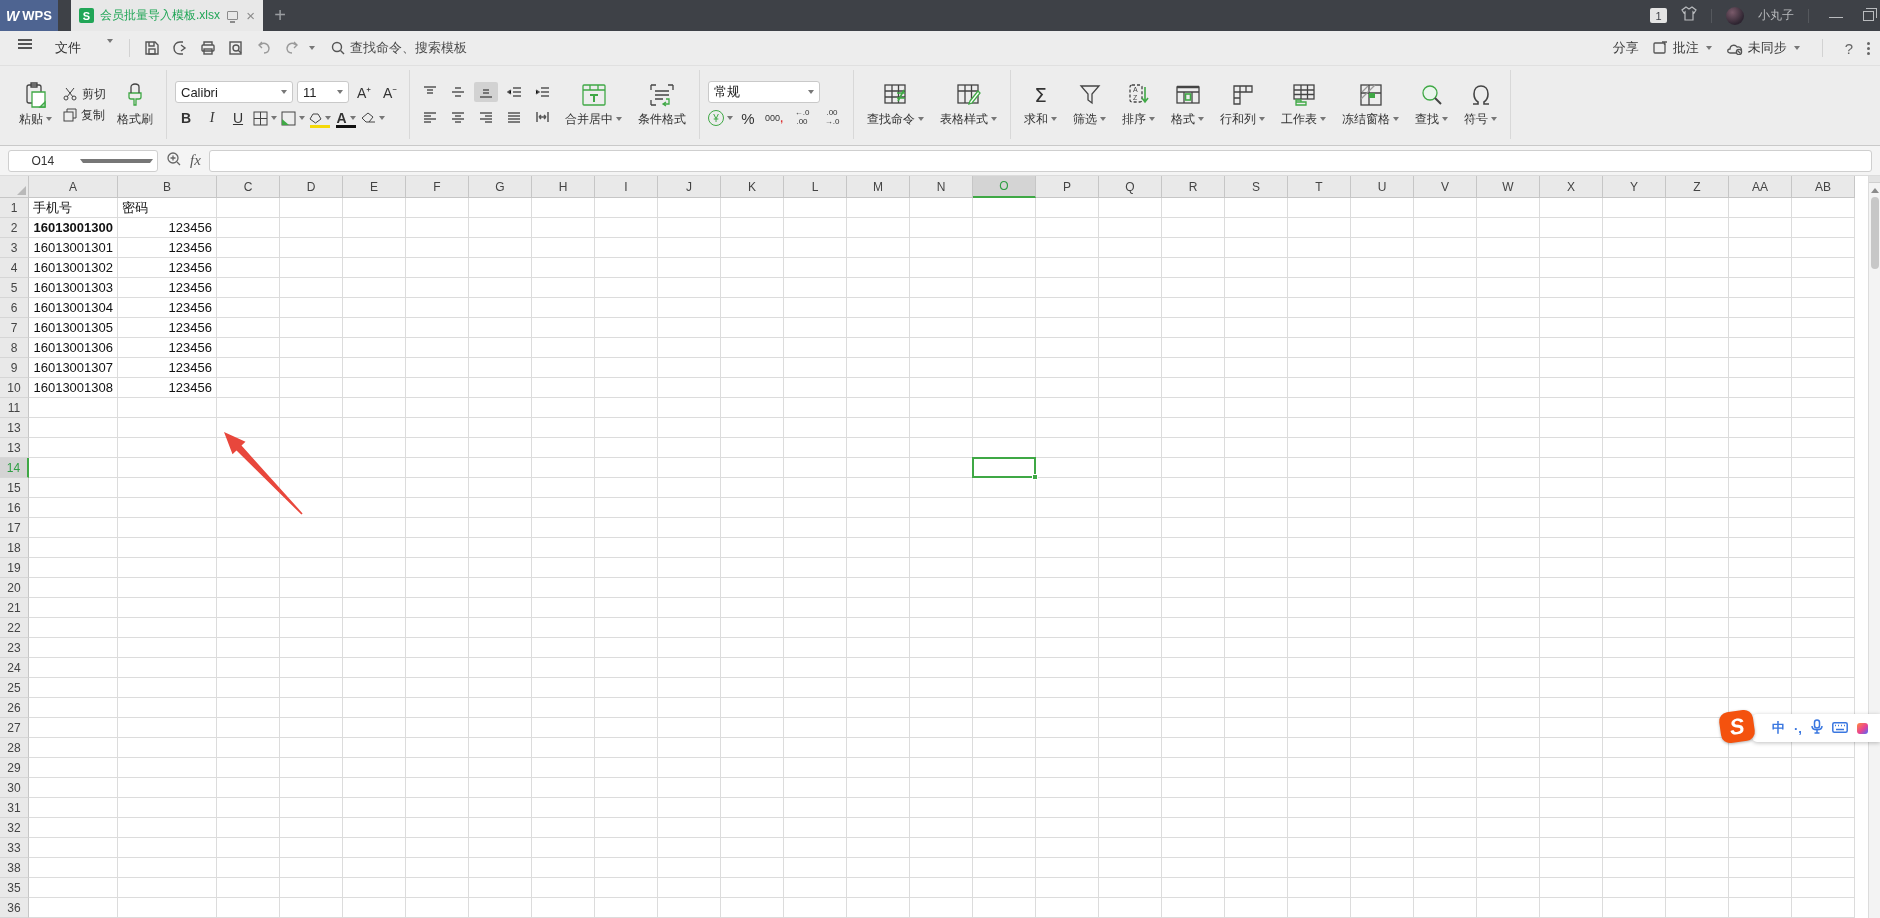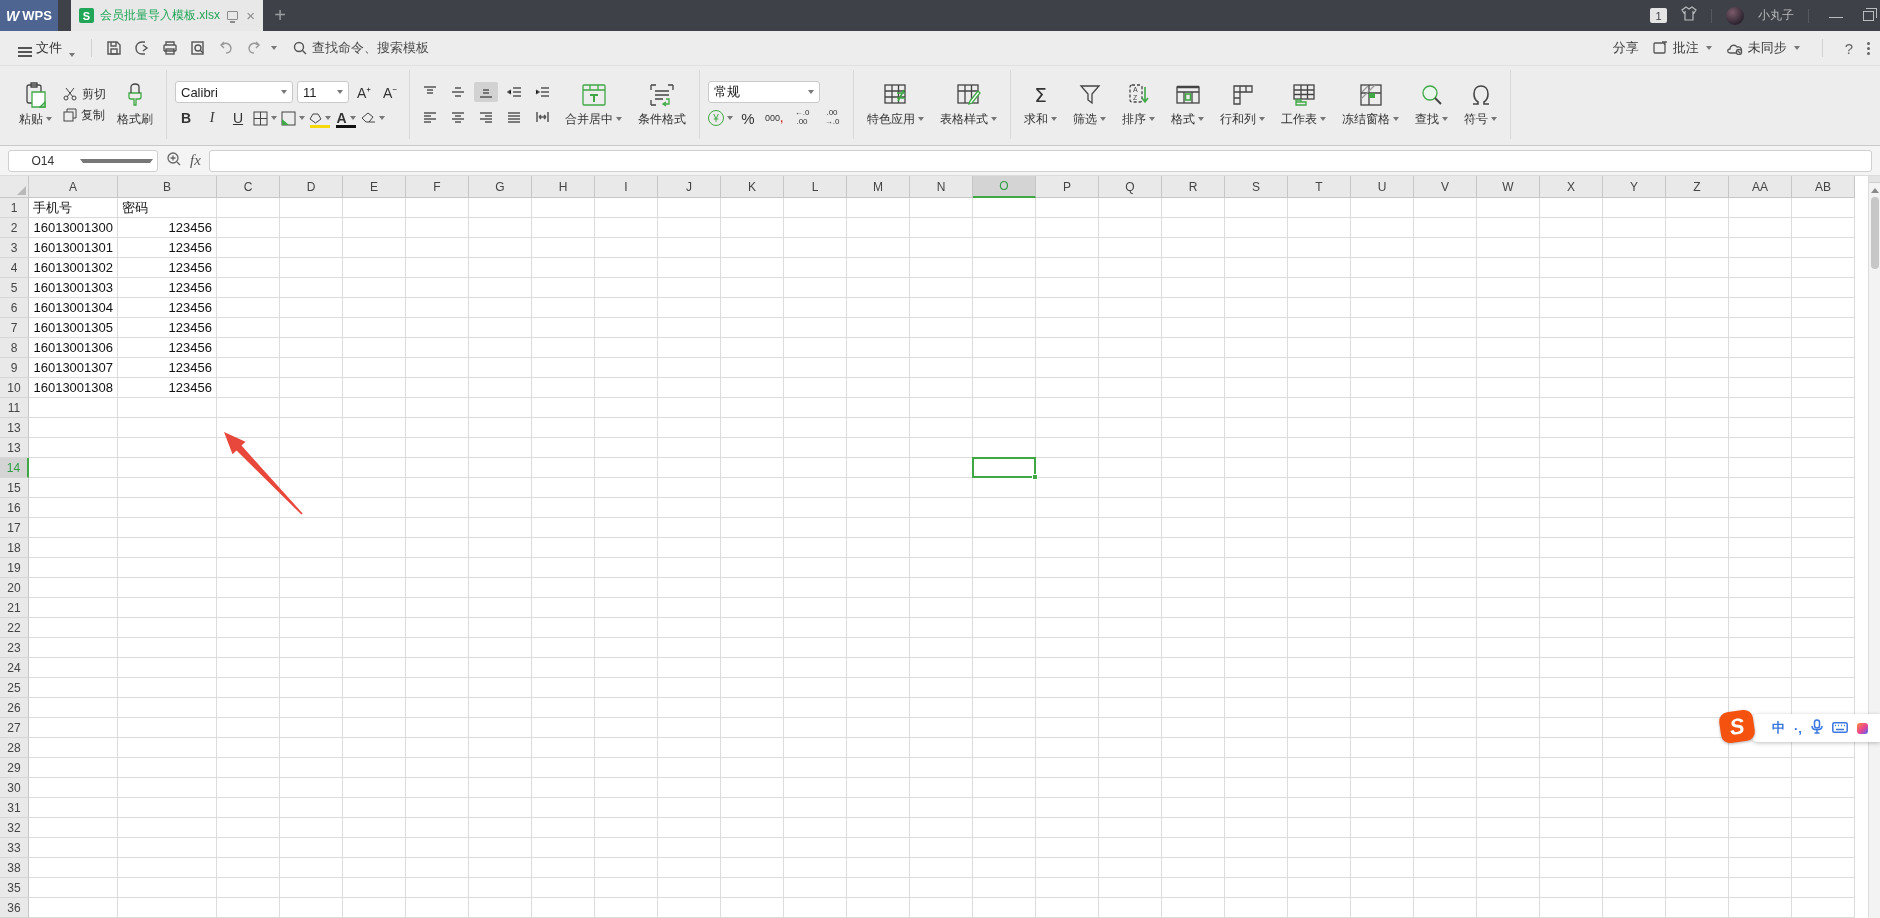--- a/index.html
+++ b/index.html
@@ -19,21 +19,21 @@
   .tb-right{margin-left:auto;display:flex;align-items:center;gap:14px;padding-right:6px;}
   .msg-badge{min-width:17px;height:15px;background:#e4e4e4;color:#3e4147;font-size:11px;border-radius:2px;display:flex;align-items:center;justify-content:center;padding:0 3px;}
   .tb-sep{width:1px;height:14px;background:#55585d;}
   .avatar{width:18px;height:18px;border-radius:50%;background:radial-gradient(circle at 35% 30%,#7a5a6a,#2e2531 70%);}
   .username{font-size:12px;color:#b9bbbe;}
   .win-min{width:26px;text-align:center;color:#b9bbbe;font-size:14px;}
   .win-max{width:11px;height:10px;border:1.5px solid #b9bbbe;position:relative;}
   .win-max:before{content:"";position:absolute;top:-4px;left:2px;width:10px;height:9px;border:1.5px solid #b9bbbe;border-bottom:none;border-left:none;}
   
   .menubar{height:35px;background:#ededed;display:flex;align-items:center;font-size:13px;color:#333;padding:0 10px;border-bottom:1px solid #e0e0e0;}
-  .file-menu{display:flex;align-items:flex-end;gap:4px;padding:0 8px;}
+  .file-menu{display:flex;align-items:flex-start;gap:23px;padding:0 8px;}
   .hamburger{width:14px;height:10px;border-top:2px solid #555;border-bottom:2px solid #555;position:relative;}
   .hamburger:after{content:"";position:absolute;top:2px;left:0;right:0;height:2px;background:#555;}
   .mb-sep{width:1px;height:18px;background:#d2d2d2;margin:0 8px;}
   .qicon{width:24px;height:22px;display:flex;align-items:center;justify-content:center;margin:0 2px;}
   .qicon svg{stroke:#555;fill:none;stroke-width:1.4;}
   .mtab{padding:4px 13px;margin:0 2px;border-radius:13px;cursor:default;white-space:nowrap;}
   .mtab.active{background:#42a94c;color:#fff;}
   .menu-search{display:flex;align-items:center;gap:5px;color:#4a4a4a;margin-left:16px;}
   .mb-right{margin-left:auto;display:flex;align-items:center;gap:14px;color:#3a3a3a;}
   .mb-item{display:flex;align-items:center;gap:4px;white-space:nowrap;}
@@ -410,21 +410,21 @@
 
   <div class="rgroup" id="ribbon-format-tools">
       <div class="bigbtn">
         <span class="ricon">
           <svg width="26" height="24" viewBox="0 0 26 24">
             <rect x="2" y="2" width="20" height="18" stroke="#444"></rect>
             <path d="M2 8 H22 M2 14 H22 M9 2 V20 M15.5 2 V20" stroke="#444"></path>
             <path d="M14 10 L22 10 M14 15 L22 15 M21 7 L15 18" stroke="#3fa845" stroke-width="1.6"></path>
           </svg>
         </span>
-        <span><span class="blabel">特色应用</span><span class="dd"></span></span>
+        <span><span class="blabel">查找命令</span><span class="dd"></span></span>
       </div>
       <div class="bigbtn">
         <span class="ricon">
           <svg width="26" height="24" viewBox="0 0 26 24">
             <rect x="2" y="2" width="20" height="18" stroke="#444"></rect>
             <path d="M2 8 H22 M9 2 V20 M15.5 2 V20" stroke="#444"></path>
             <path d="M14 18 L22 8 L24 10 L16 20 L13 21 Z" stroke="#3fa845" fill="#fff"></path>
           </svg>
         </span>
         <span><span class="blabel">表格样式</span><span class="dd"></span></span>
@@ -589,21 +589,21 @@
         <div class="cell txt" style="width: 63px;"></div>
         <div class="cell txt" style="width: 63px;"></div>
         <div class="cell txt" style="width: 63px;"></div>
         <div class="cell txt" style="width: 63px;"></div>
         <div class="cell txt" style="width: 63px;"></div>
         <div class="cell txt" style="width: 63px;"></div>
         <div class="cell txt" style="width: 63px;"></div>
       </div>
       <div class="grow">
         <div class="rhead">2</div>
-        <div class="cell num" style="width: 89px;">16013001300</div>
+        <div class="cell num" style="width: 89px; font-weight: bold;">16013001300</div>
         <div class="cell num" style="width: 99px;">123456</div>
         <div class="cell txt" style="width: 63px;"></div>
         <div class="cell txt" style="width: 63px;"></div>
         <div class="cell txt" style="width: 63px;"></div>
         <div class="cell txt" style="width: 63px;"></div>
         <div class="cell txt" style="width: 63px;"></div>
         <div class="cell txt" style="width: 63px;"></div>
         <div class="cell txt" style="width: 63px;"></div>
         <div class="cell txt" style="width: 63px;"></div>
         <div class="cell txt" style="width: 63px;"></div>

